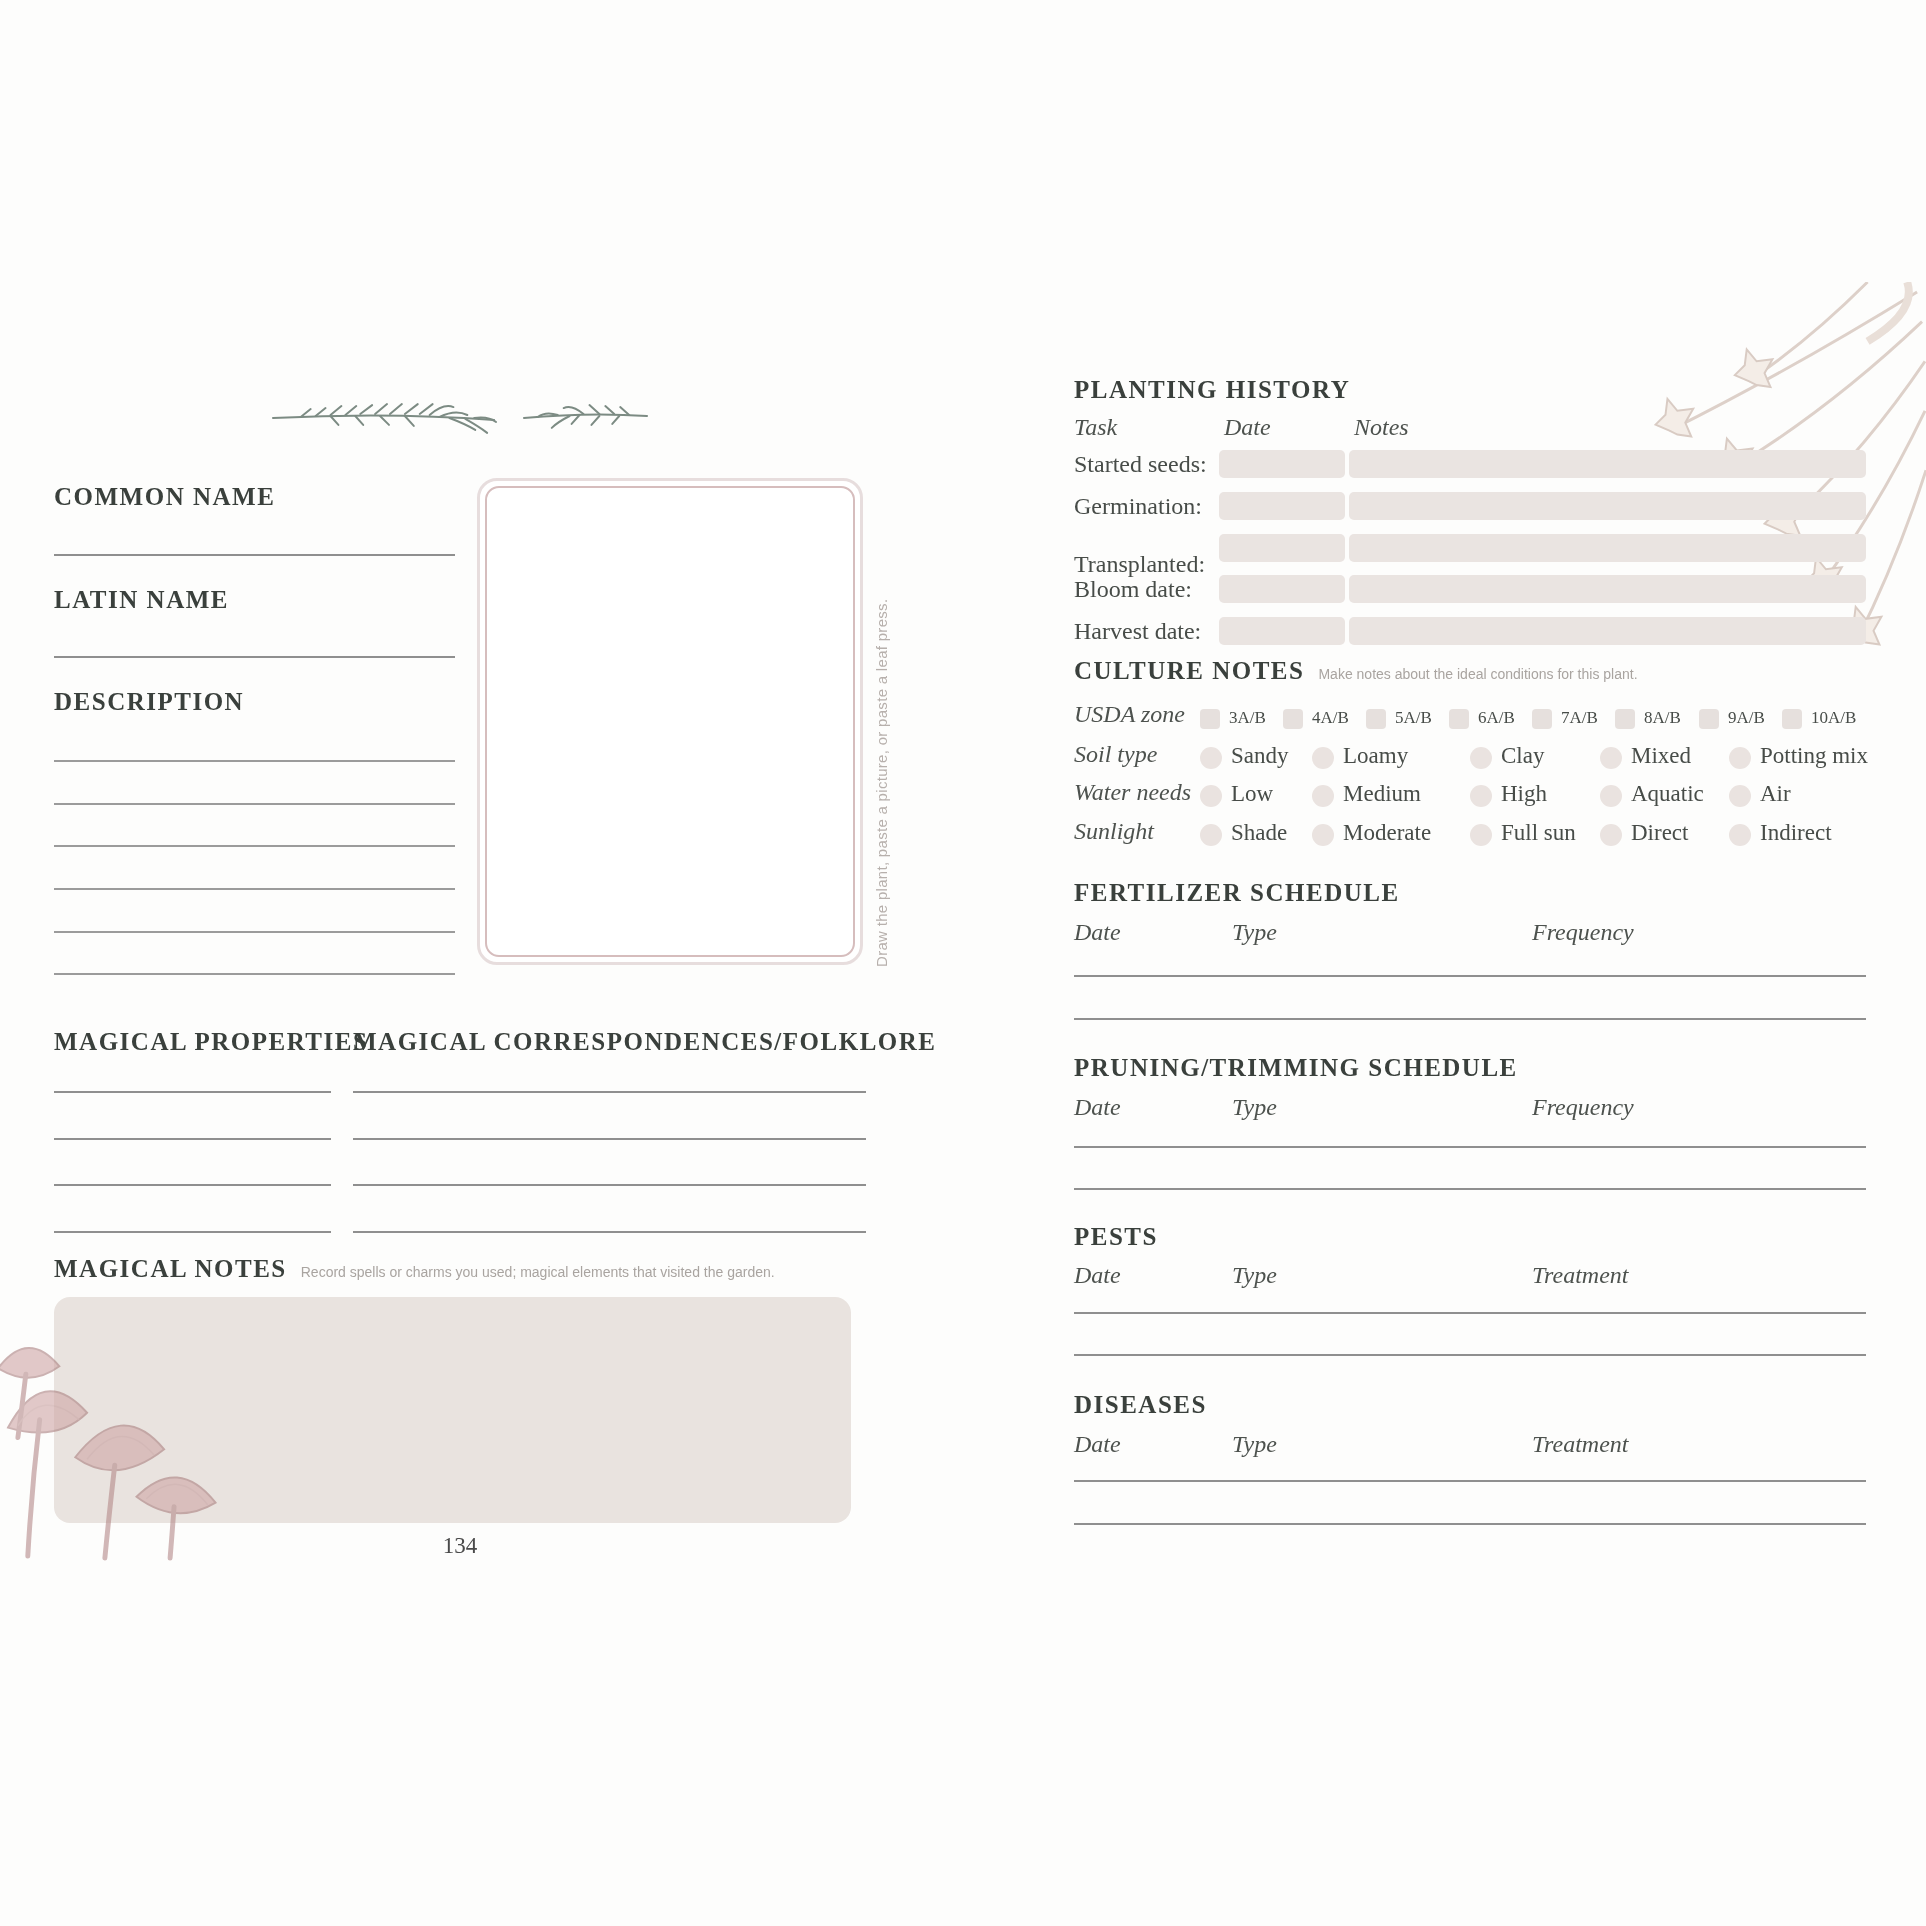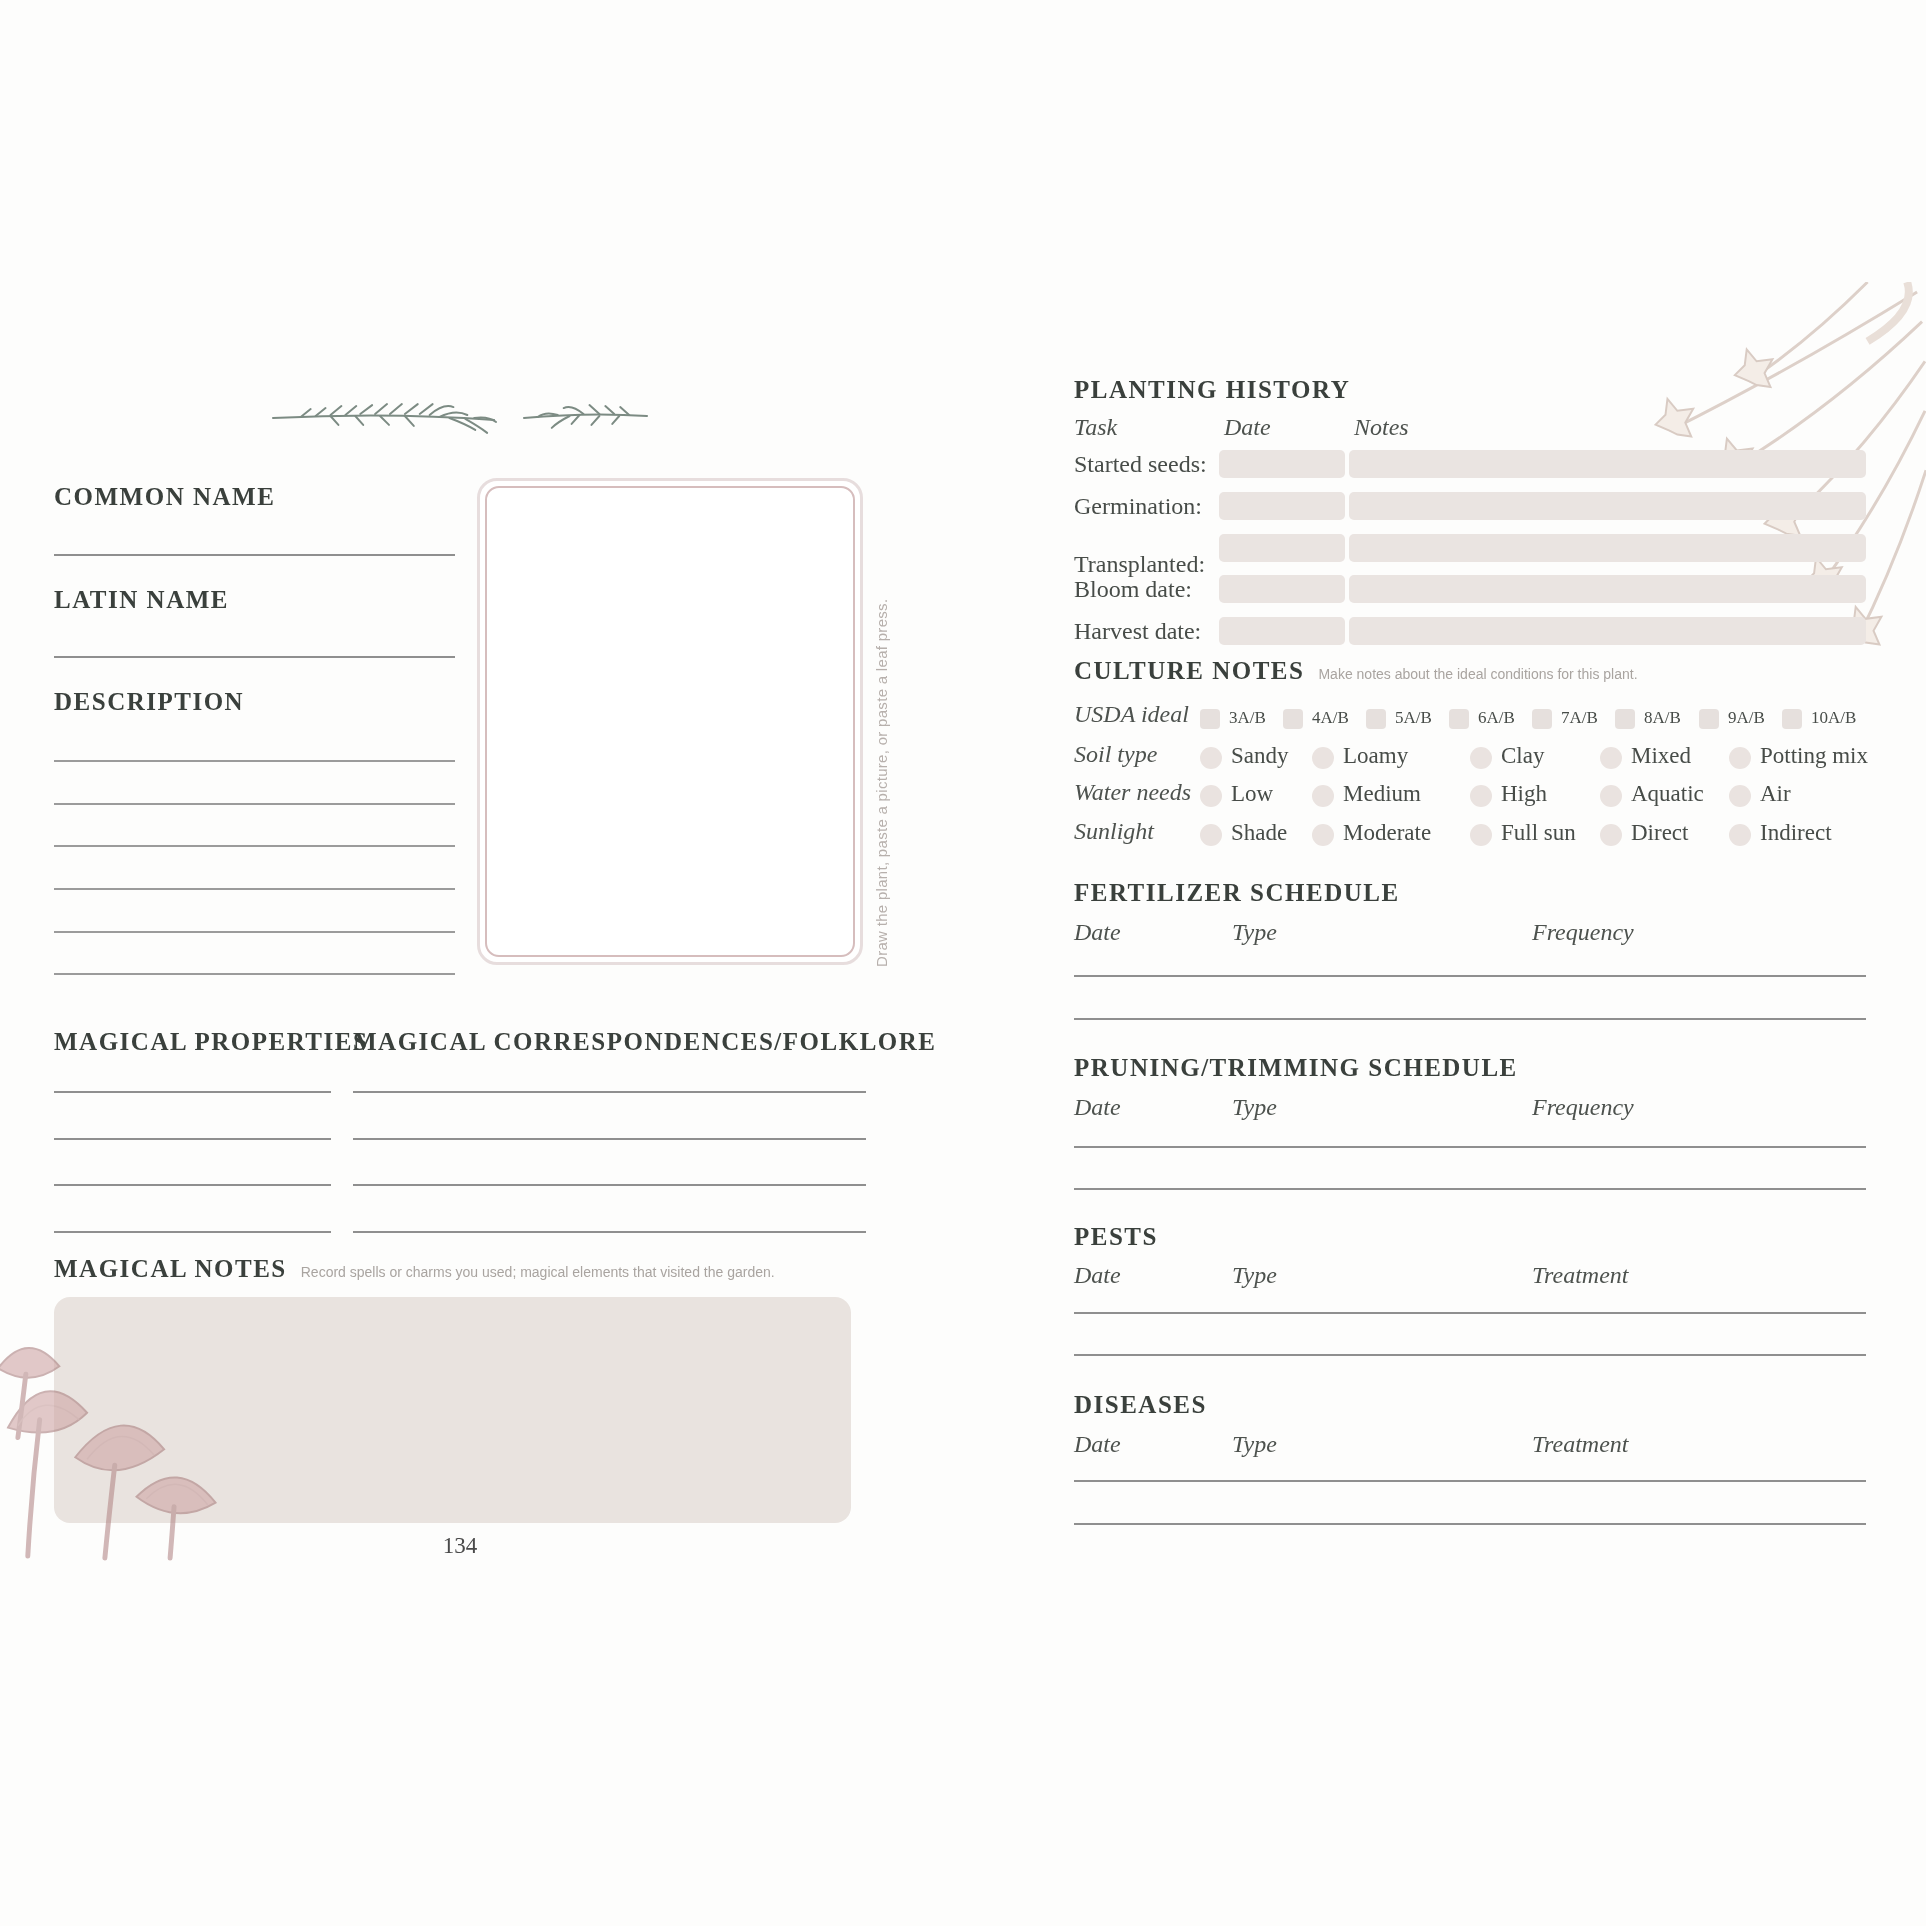--- a/index.html
+++ b/index.html
@@ -185,21 +185,21 @@
 
     <div class="abs rowlabel" style="left:111px;top:617px;">Harvest date:</div>
     <div class="bar" style="left:256px;top:617px;width:126px;"></div>
     <div class="bar" style="left:386px;top:617px;width:517px;"></div>
 
     <div class="abs inlinehead" style="left:111px;top:657px;">
       <span class="h-label">CULTURE NOTES</span>
       <span class="hint">Make notes about the ideal conditions for this plant.</span>
     </div>
 
-    <div class="abs ital" style="left:111px;top:701px;">USDA ideal</div>
+    <div class="abs ital" style="left:111px;top:701px;">USDA zone</div>
     <div class="copt" style="left:237px;top:701px;">
         <span class="sq"></span>
         <span class="zonelabel">3A/B</span>
       </div>
     <div class="copt" style="left:320px;top:701px;">
         <span class="sq"></span>
         <span class="zonelabel">4A/B</span>
       </div>
     <div class="copt" style="left:403px;top:701px;">
         <span class="sq"></span>

